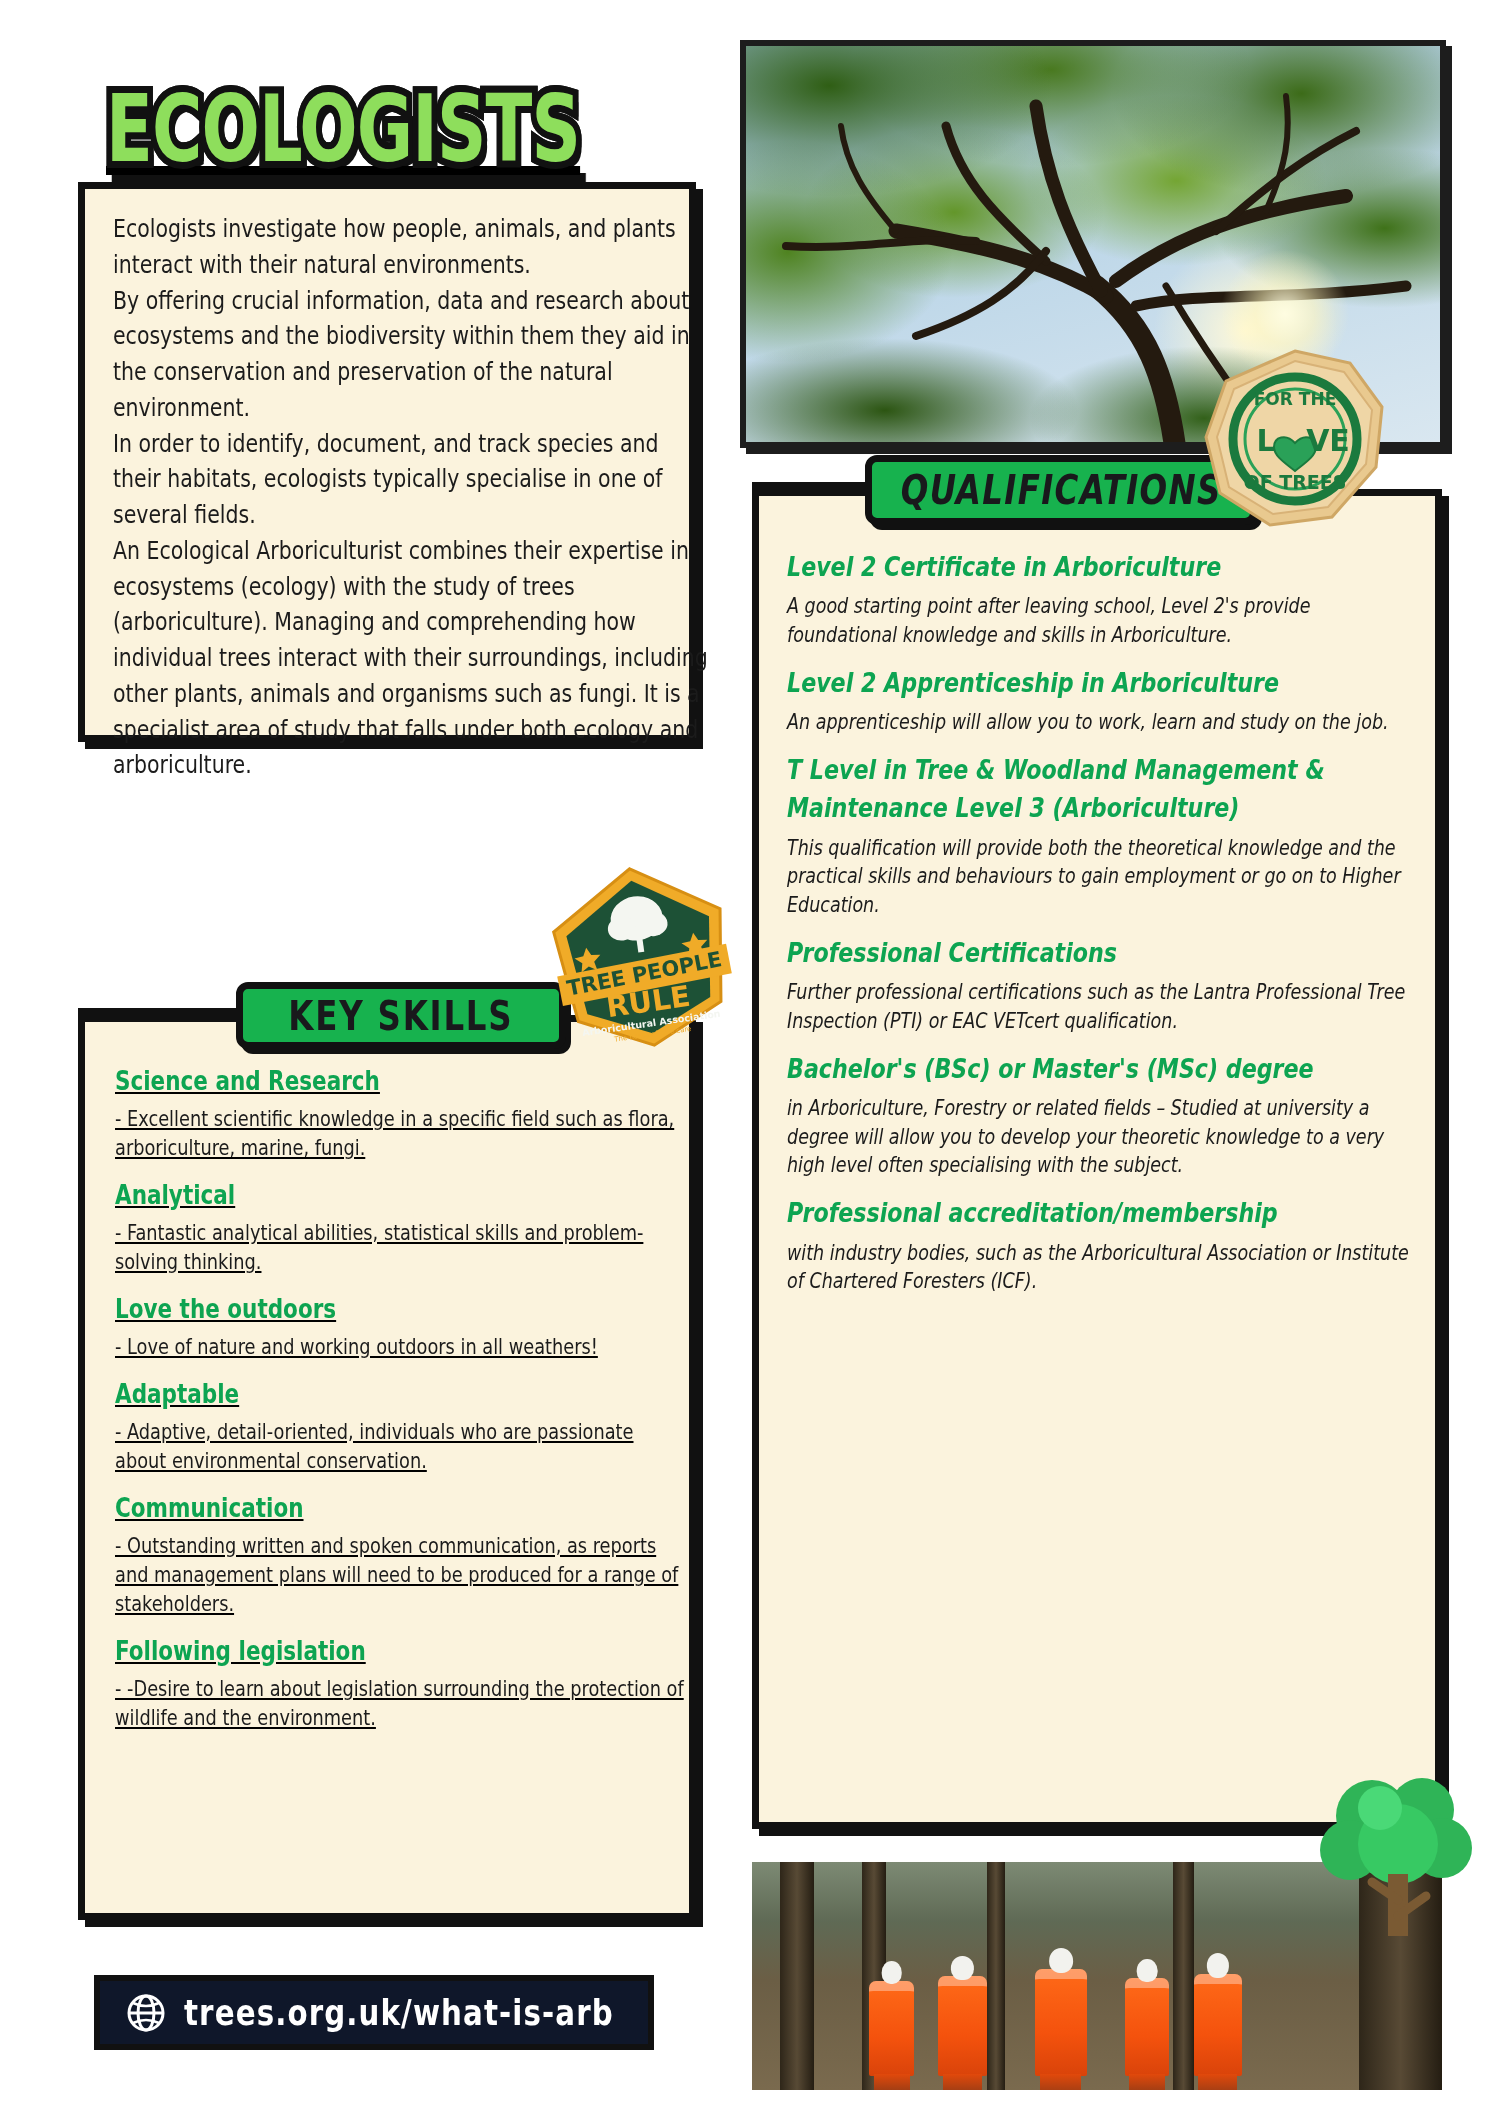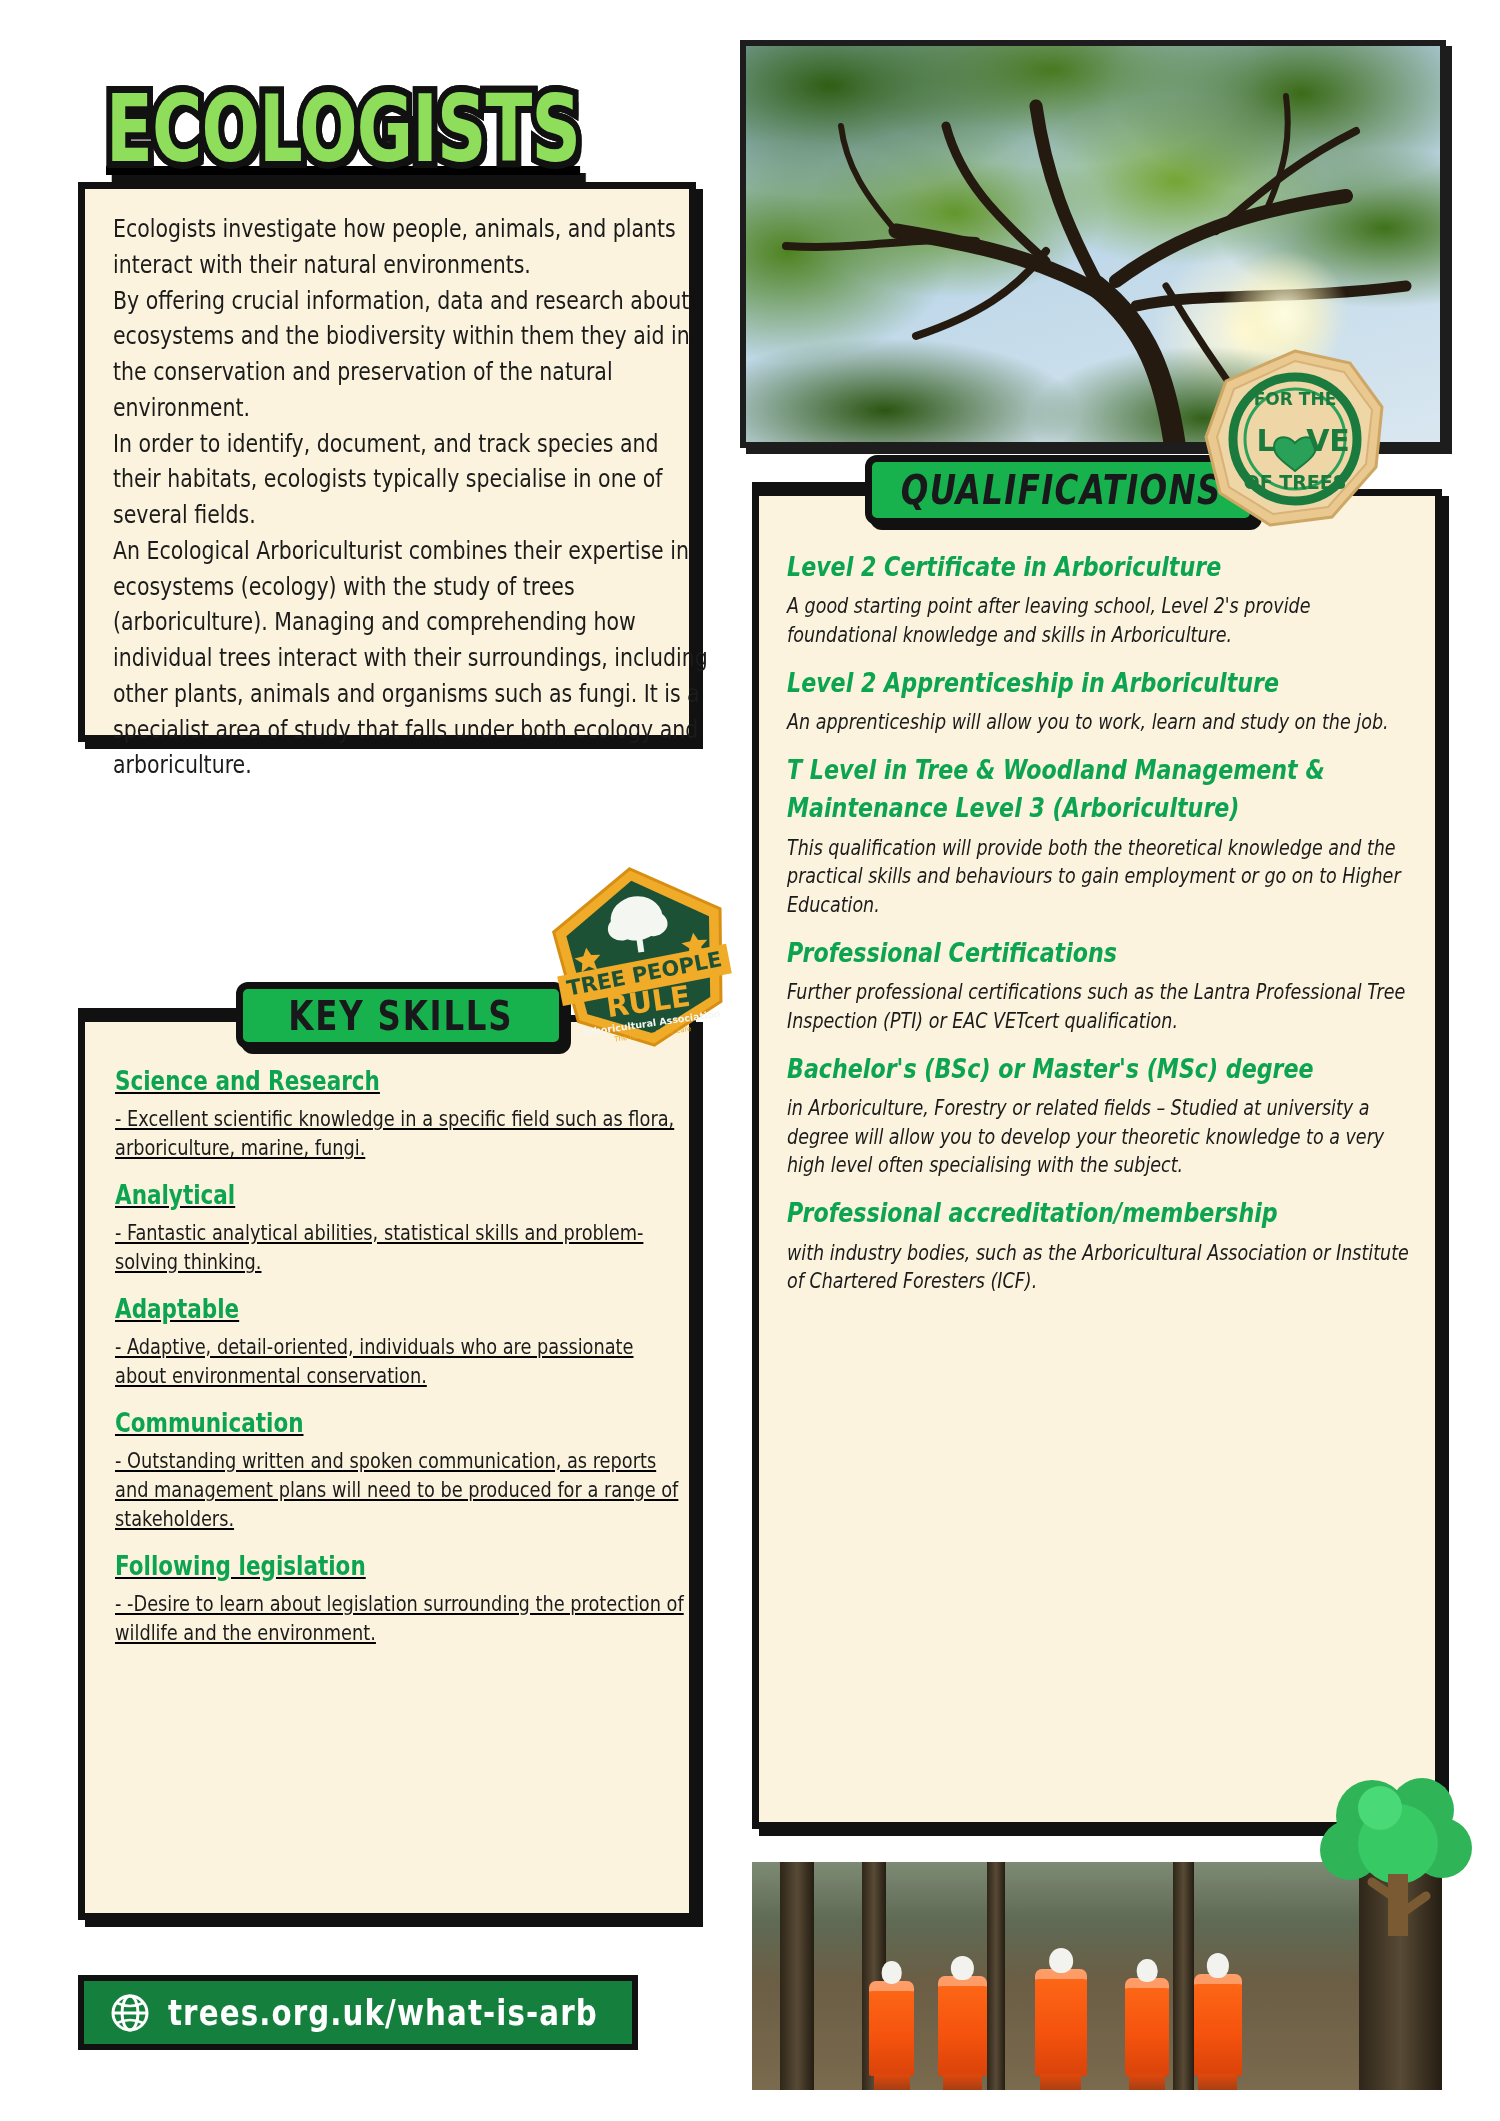--- a/index.html
+++ b/index.html
@@ -125,23 +125,23 @@
     line-height: 1.38;
     color: #1b1b1b;
     transform: scaleX(0.94);
     transform-origin: left top;
     width: 606px;
   }
 
   
   #footer-bar {
     position: absolute;
-    left: 0; top: 1975px;
+    left: 16px; top: 1975px;
     width: 560px; height: 75px;
-    background: #15803d;
+    background: #0f172a;
     border: 6px solid #111111;
     display: flex;
     align-items: center;
     padding-left: 26px;
     gap: 18px;
   }
   #globe-icon { width: 40px; height: 40px; flex: 0 0 40px; }
   #footer-url {
     font-family: "DejaVu Sans", sans-serif;
     font-size: 35px;
@@ -350,20 +350,24 @@
   </div>
 
   <div id="skills-panel">
     <div class="skill-block">
       <div class="skill-title">Science and Research</div>
       <div class="skill-desc"> - Excellent scientific knowledge in a specific field such as flora, arboriculture, marine, fungi.</div>
     </div>
     <div class="skill-block">
       <div class="skill-title">Analytical</div>
       <div class="skill-desc">- Fantastic analytical abilities, statistical skills and problem-solving thinking.</div>
+    </div>
+    <div class="skill-block">
+      <div class="skill-title">Love the outdoors</div>
+      <div class="skill-desc">- Love of nature and working outdoors in all weathers!</div>
     </div>
     <div class="skill-block">
       <div class="skill-title">Adaptable</div>
       <div class="skill-desc">- Adaptive, detail-oriented, individuals who are passionate about environmental conservation.</div>
     </div>
     <div class="skill-block">
       <div class="skill-title">Communication</div>
       <div class="skill-desc">- Outstanding written and spoken communication, as reports and management plans will need to be produced for a range of stakeholders.</div>
     </div>
     <div class="skill-block">

